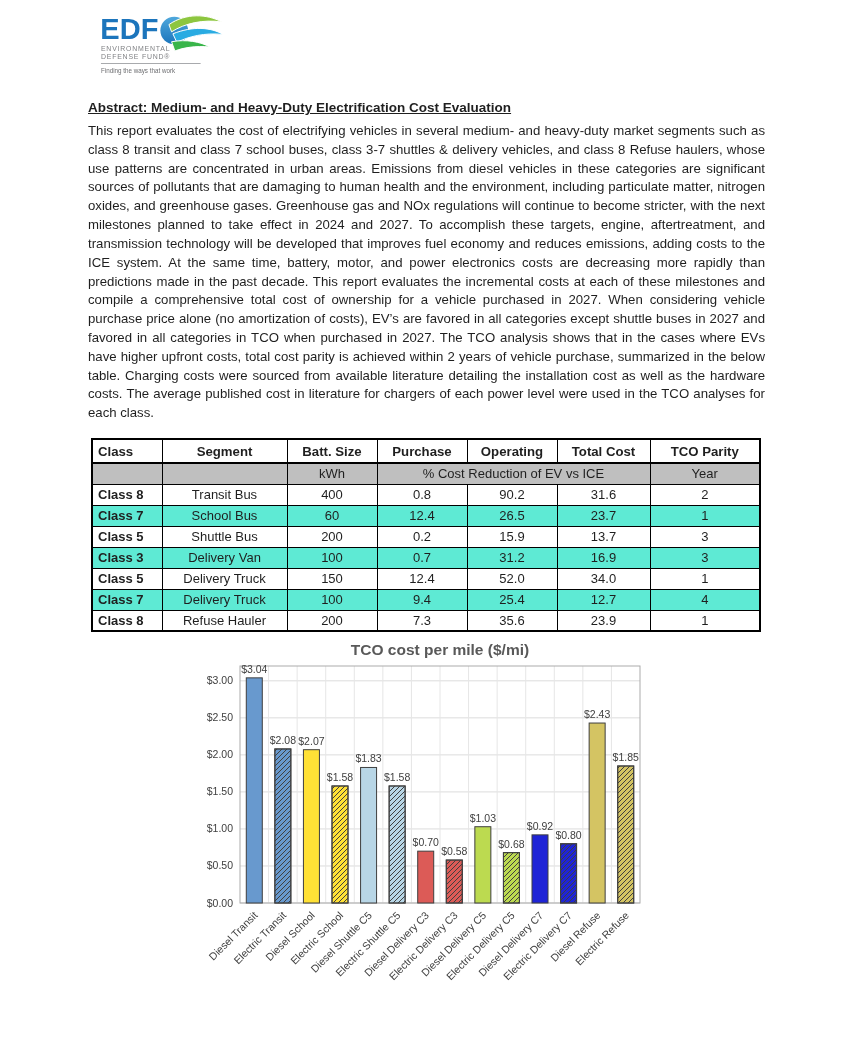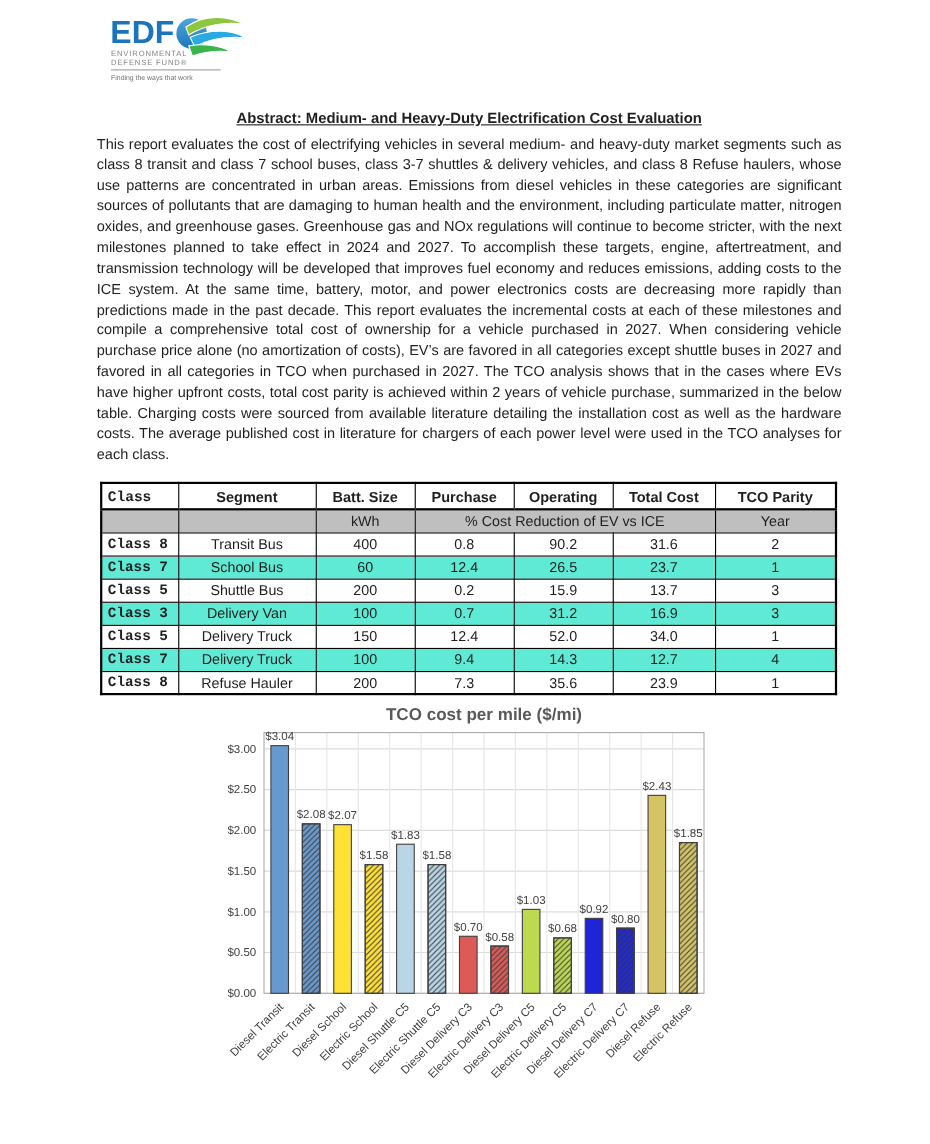--- a/index.html
+++ b/index.html
@@ -9,34 +9,34 @@
     font-family:"Liberation Sans", sans-serif;
   }
   .page { padding:14px 80px 0 88px; }
 
   
   .masthead { display:flex; justify-content:space-between; align-items:flex-start; height:72px;margin-left:11px; }
   .edf-logo { width:128px; height:66px; }
   .roush { font-size:40px; font-weight:800; letter-spacing:0px; color:#0c0c0c; line-height:1; margin-top:10px; }
 
   
-  .abstract-title { font-size:13.5px; font-weight:bold; text-decoration:underline; margin:14px 0 7px 0;text-align:center; }
+  .abstract-title { font-size:13.5px; font-weight:bold; text-decoration:underline; margin:14px 0 7px 0; }
   .abstract-body { font-size:13.2px; line-height:1.425; text-align:justify; margin:0; }
 
   
   .cost-table {
     border-collapse:collapse; border:2.5px solid #000; margin:15px 0 0 3px;
     font-size:13px; width:668px; table-layout:fixed;
   }
   .cost-table th, .cost-table td {
     border:1px solid #000; padding:1px 5px; height:21px; text-align:center;
     overflow:hidden; white-space:nowrap;
   }
   .cost-table thead tr.hdr th { border-bottom:2.5px solid #000; height:24px; font-size:13.2px; }
-  .cost-table .c0 { font-weight:bold; text-align:left;font-family:Liberation Mono, monospace; }
+  .cost-table .c0 { font-weight:bold; text-align:left; }
   .cost-table td.c1 { text-align:center; }
   .cost-table tr.gray td, .cost-table tr.gray th { background:#5eead4; }
   .cost-table tr.subhdr td { background:#BFBFBF; }
 
   
   .chart-wrap { margin:6px 0 0 100px; width:480px; }
   svg { font-family:"Liberation Sans", sans-serif; }
   .chart-title-text { font-size:15.5px; font-weight:bold; fill:#595959; }
 </style>
 </head>
@@ -141,21 +141,21 @@
           <td class="">12.4</td>
           <td class="">52.0</td>
           <td class="">34.0</td>
           <td class="">1</td>
         </tr>
         <tr class="gray">
           <th class="c0">Class 7</th>
           <td class="c1">Delivery Truck</td>
           <td class="">100</td>
           <td class="">9.4</td>
-          <td class="">14.3</td>
+          <td class="">25.4</td>
           <td class="">12.7</td>
           <td class="">4</td>
         </tr>
         <tr>
           <th class="c0">Class 8</th>
           <td class="c1">Refuse Hauler</td>
           <td class="">200</td>
           <td class="">7.3</td>
           <td class="">35.6</td>
           <td class="">23.9</td>

